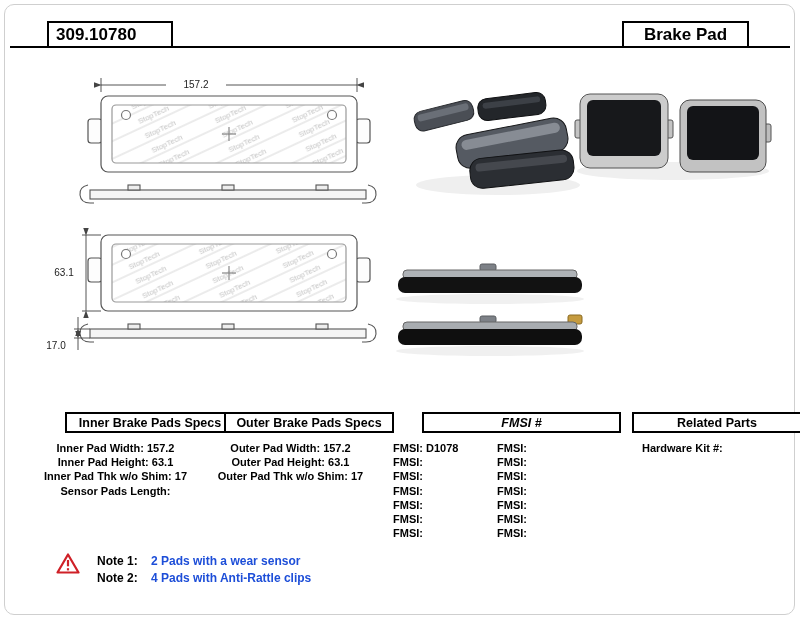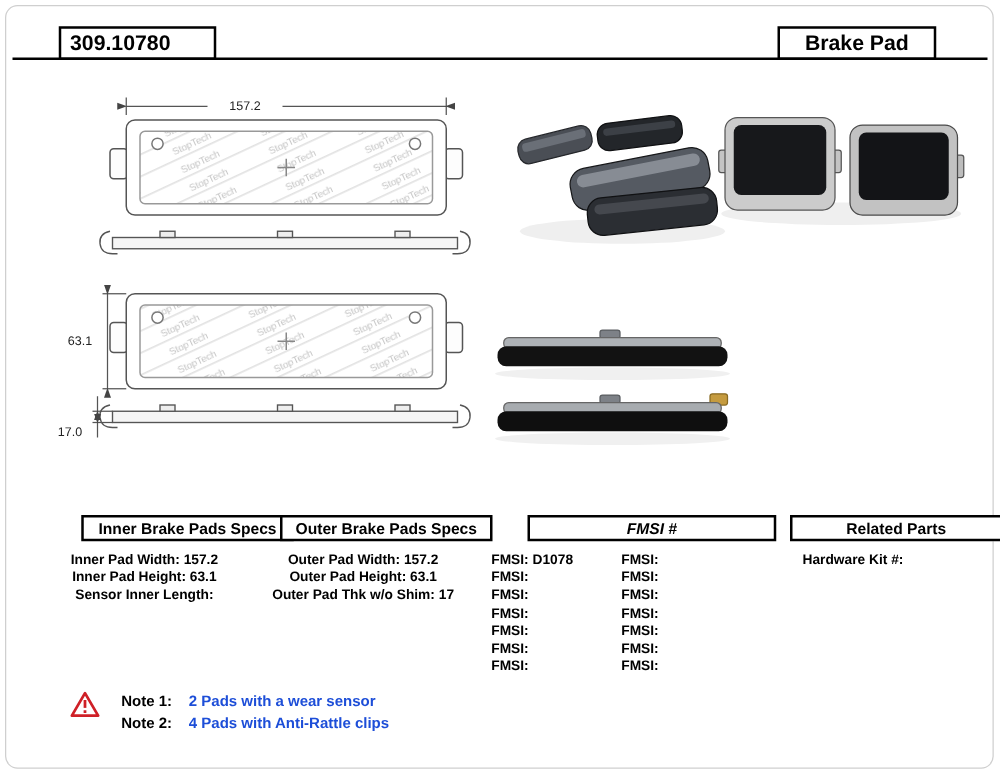--- a/index.html
+++ b/index.html
@@ -190,21 +190,25 @@
 <div class="spec-col" id="inner-col">
   <div>
     <span>Inner Pad Width:</span>
     <span>157.2</span>
   </div>
   <div>
     <span>Inner Pad Height:</span>
     <span>63.1</span>
   </div>
   <div>
-    <span>Sensor Inner Length:</span>
+    <span>Inner Pad Thk w/o Shim:</span>
+    <span>17</span>
+  </div>
+  <div>
+    <span>Sensor Pads Length:</span>
     <span></span>
   </div>
 </div>
 
 <div class="spec-col" id="outer-col">
   <div>
     <span>Outer Pad Width:</span>
     <span>157.2</span>
   </div>
   <div>

